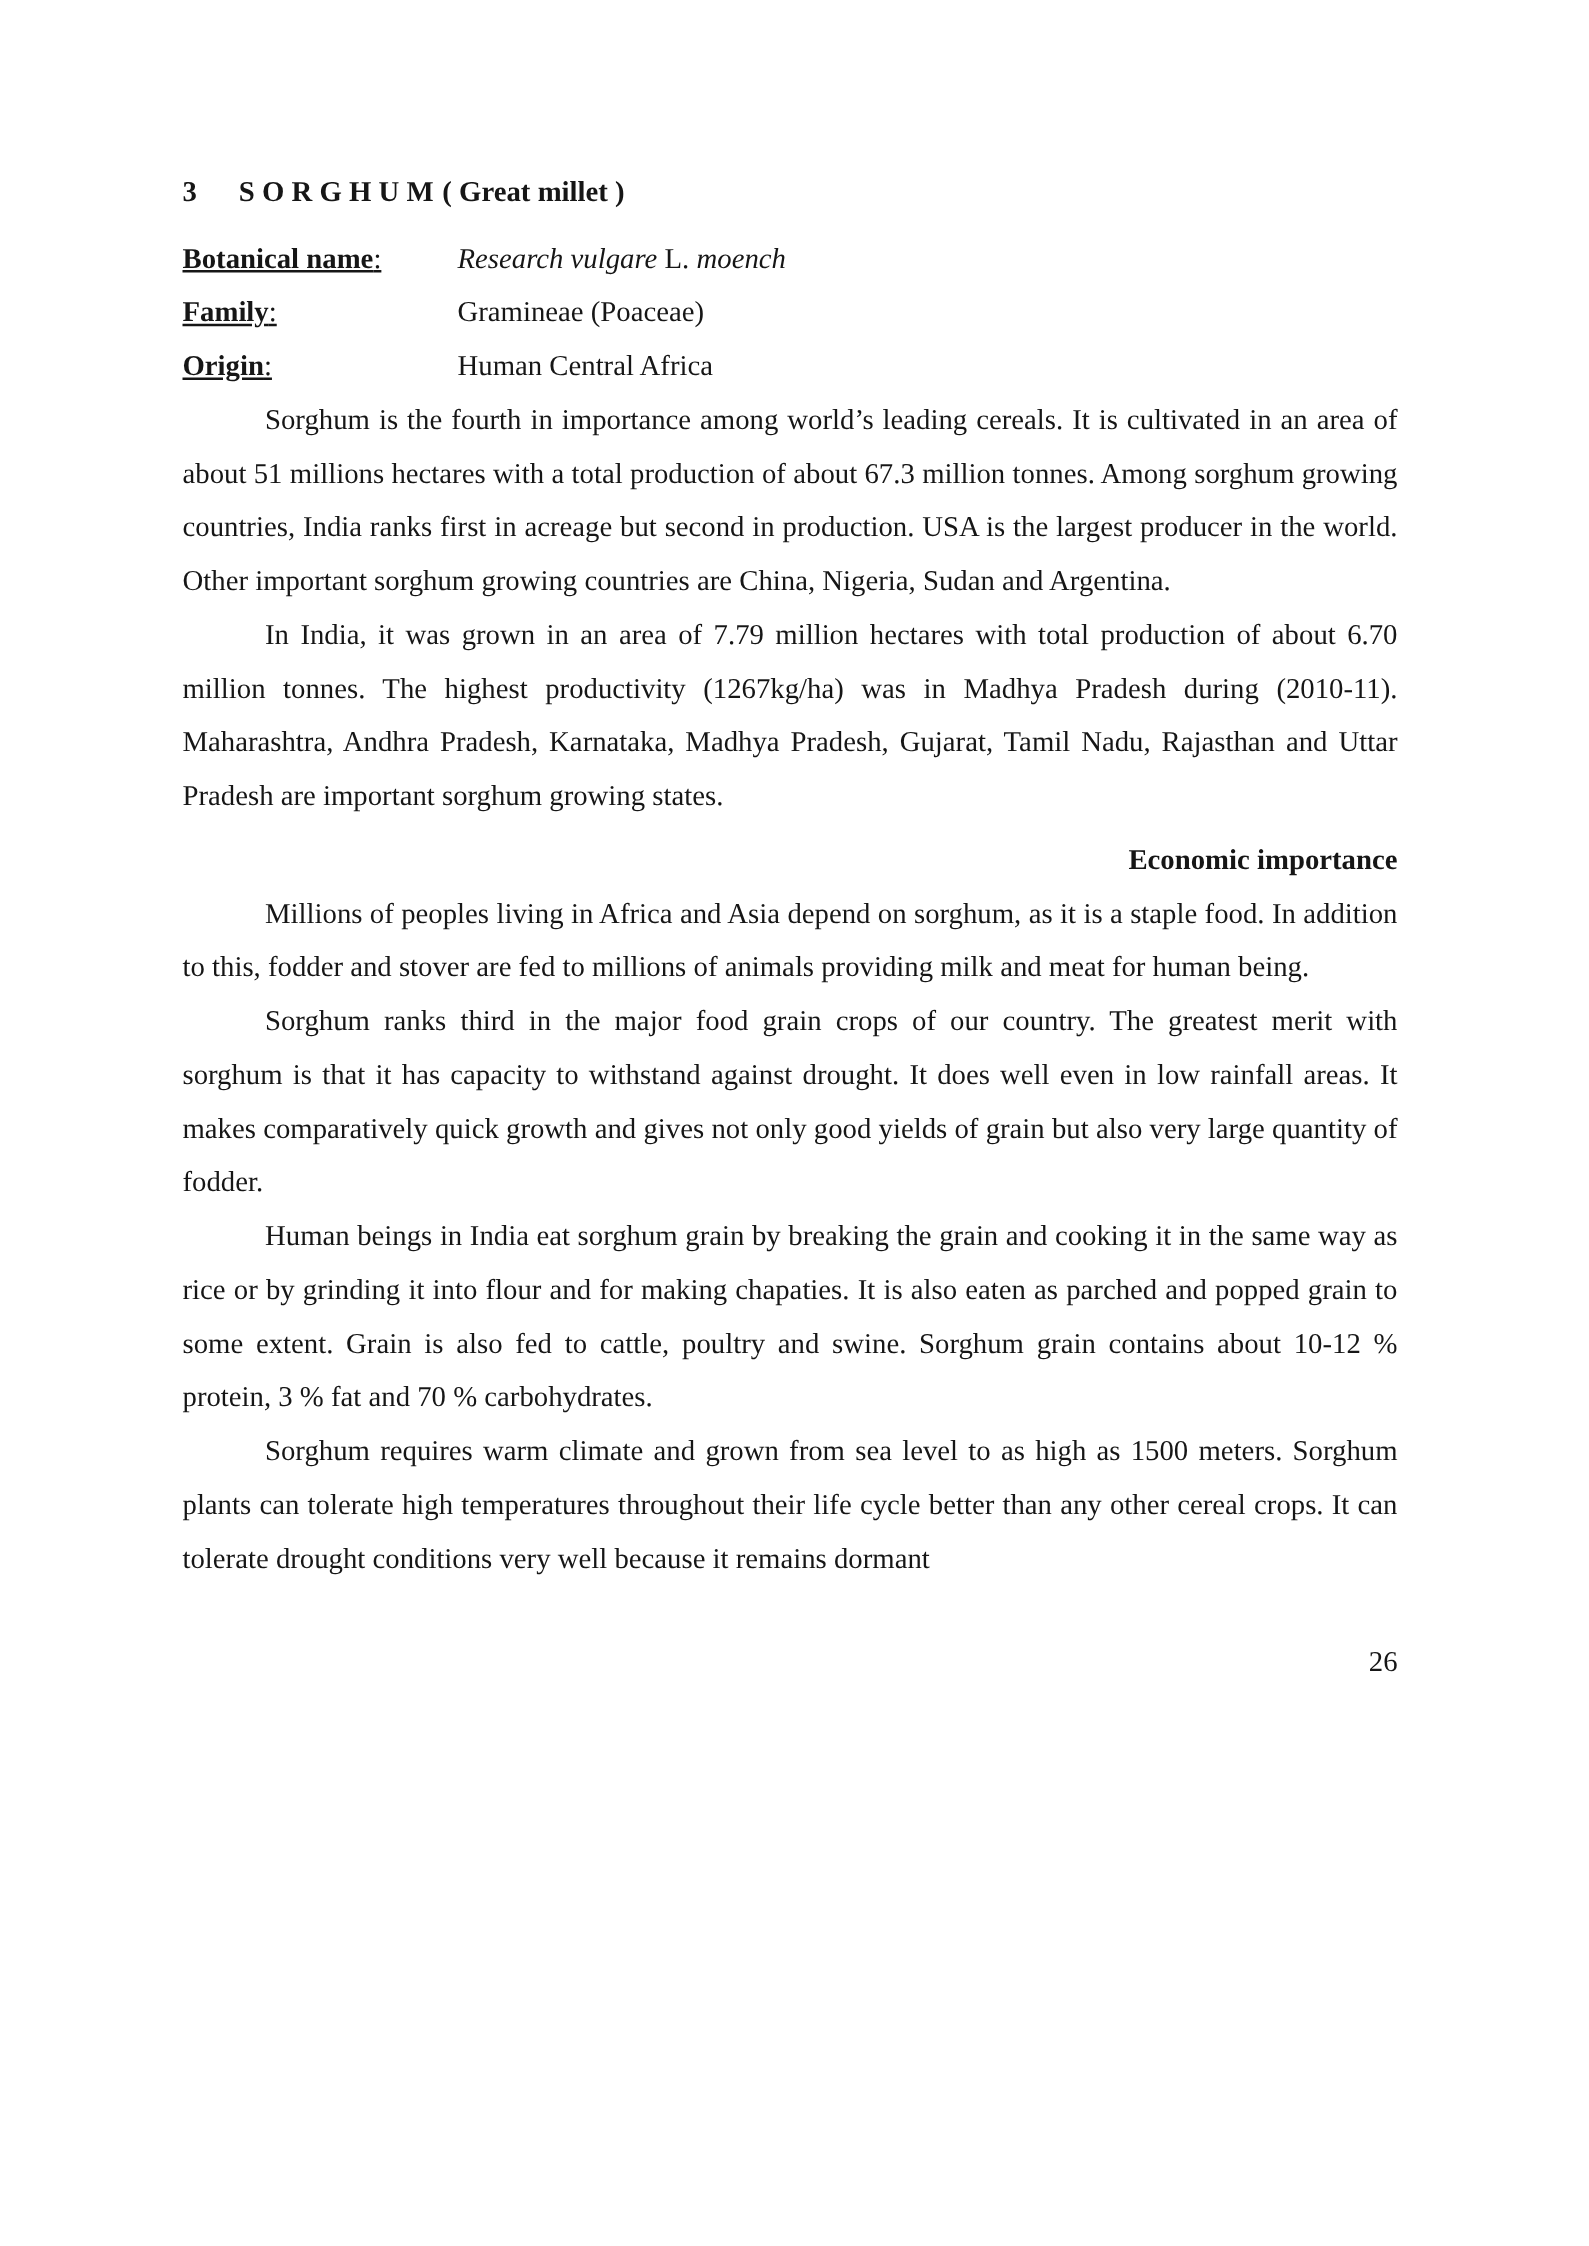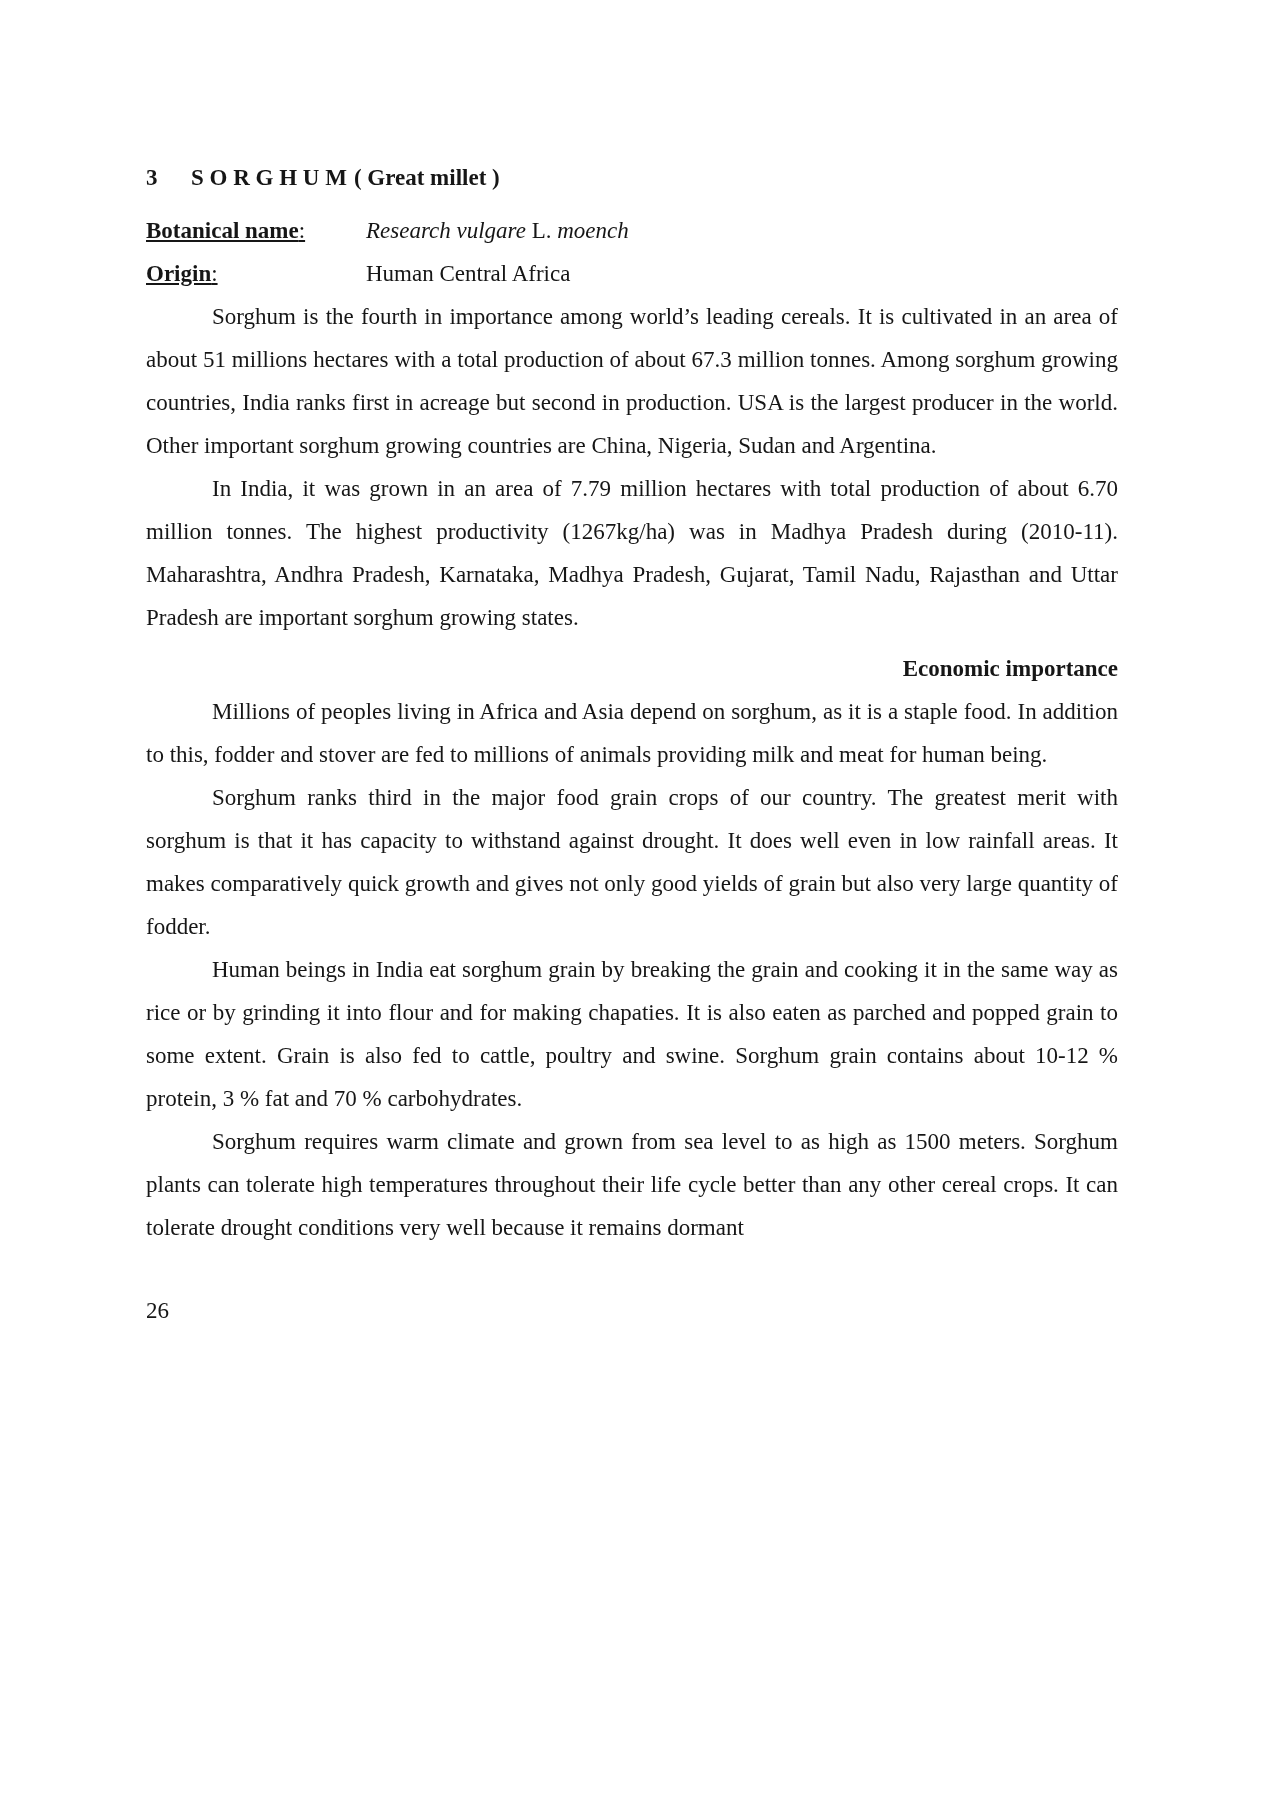--- a/index.html
+++ b/index.html
@@ -12,21 +12,21 @@
     width: 1271px;
     height: 1797px;
     background: #ffffff;
     color: #161616;
     font-family: "Liberation Serif", "DejaVu Serif", serif;
     overflow: hidden;
   }
   .content {
     position: absolute;
     left: 146px;
-    top: 156px;
+    top: 132px;
     width: 972px;
     font-size: 23px;
     line-height: 43px;
   }
   .title-row {
     font-weight: bold;
     white-space: nowrap;
   }
   .title-num {
     display: inline-block;
@@ -58,37 +58,40 @@
   .mt-lg { margin-top: 22px; }
   .mt-sm { margin-top: 8px; text-align: right; }
   p.body-par {
     margin: 0;
     text-align: justify;
     text-indent: 66px;
   }
   .italic { font-style: italic; }
   .page-num {
     margin-top: 40px;
-    text-align: left;
+    text-align: right;
     text-indent: 0;
   }
 </style>
 </head>
 <body>
 
 <div class="page">
   <div class="content">
 
     <div class="title-row">
       <span class="title-num">3</span><span class="title-name">S O R G H U M</span><span class="title-sub">( Great millet )</span>
     </div>
 
     <div class="info-block">
       <div class="info-row">
         <span class="info-label-cell"><b>Botanical name</b><span>:</span></span><span class="info-value"><span class="italic">Research vulgare</span><span> L. </span><span class="italic">moench</span></span>
+      </div>
+      <div class="info-row">
+        <span class="info-label-cell"><b>Family</b><span>:</span></span><span class="info-value">Gramineae (Poaceae)</span>
       </div>
       <div class="info-row">
         <span class="info-label-cell"><b>Origin</b><span>:</span></span><span class="info-value">Human Central Africa</span>
       </div>
     </div>
 
     <p class="body-par">Sorghum is the fourth in importance among world’s leading cereals. It is cultivated in an area of about 51 millions hectares with a total production of about 67.3 million tonnes. Among sorghum growing countries, India ranks first in acreage but second in production. USA is the largest producer in the world. Other important sorghum growing countries are China, Nigeria, Sudan and Argentina.</p>
     <p class="body-par">In India, it was grown in an area of 7.79 million hectares with total production of about 6.70 million tonnes. The highest productivity (1267kg/ha) was in Madhya Pradesh during (2010-11). Maharashtra, Andhra Pradesh, Karnataka, Madhya Pradesh, Gujarat, Tamil Nadu, Rajasthan and Uttar Pradesh are important sorghum growing states.</p>
 
     <h2 class="heading mt-sm">Economic importance</h2>

